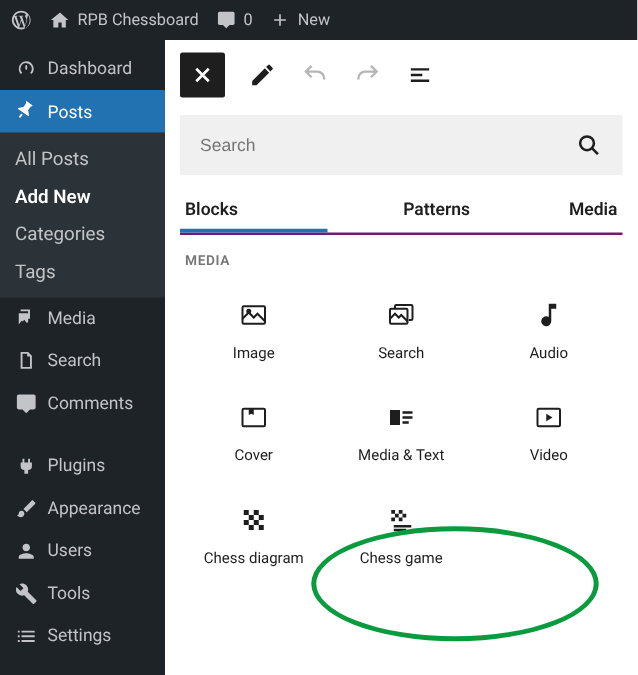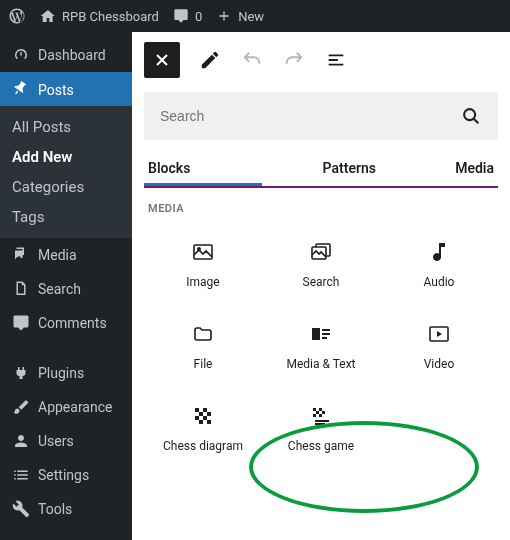--- a/index.html
+++ b/index.html
@@ -116,29 +116,29 @@
       <span>Appearance</span>
     </div>
     <div class="menu-item">
       <svg width="18" height="18" viewBox="0 0 24 24" fill="currentColor">
           <path d="M12 12c2.2 0 4-1.8 4-4s-1.8-4-4-4-4 1.8-4 4 1.8 4 4 4zm0 2c-2.7 0-8 1.3-8 4v2h16v-2c0-2.7-5.3-4-8-4z"></path>
         </svg>
       <span>Users</span>
     </div>
     <div class="menu-item">
       <svg width="18" height="18" viewBox="0 0 24 24" fill="currentColor">
+          <path d="M22.7 19l-9.1-9.1c.9-2.3.4-5-1.5-6.9-2-2-5-2.4-7.4-1.3L9 6 6 9 1.6 4.7C.4 7.1.9 10.1 2.9 12.1c1.9 1.9 4.6 2.4 6.9 1.5l9.1 9.1c.4.4 1 .4 1.4 0l2.3-2.3c.5-.4.5-1.1.1-1.4z"></path>
+        </svg>
+      <span>Tools</span>
+    </div>
+    <div class="menu-item">
+      <svg width="18" height="18" viewBox="0 0 24 24" fill="currentColor">
           <path d="M3 6h2v2H3zm4 0h14v2H7zM3 11h2v2H3zm4 0h14v2H7zM3 16h2v2H3zm4 0h14v2H7z"></path>
         </svg>
       <span>Settings</span>
-    </div>
-    <div class="menu-item">
-      <svg width="18" height="18" viewBox="0 0 24 24" fill="currentColor">
-          <path d="M22.7 19l-9.1-9.1c.9-2.3.4-5-1.5-6.9-2-2-5-2.4-7.4-1.3L9 6 6 9 1.6 4.7C.4 7.1.9 10.1 2.9 12.1c1.9 1.9 4.6 2.4 6.9 1.5l9.1 9.1c.4.4 1 .4 1.4 0l2.3-2.3c.5-.4.5-1.1.1-1.4z"></path>
-        </svg>
-      <span>Tools</span>
     </div>
   </div>
 
   <div class="content">
     <div class="toolbar">
       <div class="tool-close">
         <svg width="20" height="20" viewBox="0 0 24 24" fill="none" stroke="currentColor" stroke-width="2.5">
             <path d="M6 6l12 12M18 6L6 18"></path>
           </svg>
       </div>
@@ -205,24 +205,25 @@
         <span class="icon">
             <svg width="24" height="24" viewBox="0 0 24 24" fill="#1e1e1e">
               <path d="M12 3v10.55A4 4 0 1014 17V7h4V3h-6z"></path>
             </svg>
           </span>
         <span class="label">Audio</span>
       </div>
       <div class="block">
         <span class="icon">
             <svg width="24" height="24" viewBox="0 0 24 24" fill="none" stroke="#1e1e1e" stroke-width="1.6">
-              <path d="M4 8a2 2 0 012-2h3l2 2h7a2 2 0 012 2v6a2 2 0 01-2 2H6a2 2 0 01-2-2V8z"></path>
-            </svg>
-          </span>
-        <span class="label">File</span>
+              <rect x="3" y="5" width="18" height="14" rx="1"></rect>
+              <path d="M8 5v5l2-1 2 1V5" fill="#1e1e1e" stroke="none"></path>
+            </svg>
+          </span>
+        <span class="label">Cover</span>
       </div>
       <div class="block">
         <span class="icon">
             <svg width="24" height="24" viewBox="0 0 24 24" fill="#1e1e1e">
               <rect x="3" y="6" width="8" height="12"></rect>
               <rect x="13" y="7" width="8" height="2"></rect>
               <rect x="13" y="11" width="8" height="2"></rect>
               <rect x="13" y="15" width="5" height="2"></rect>
             </svg>
           </span>

